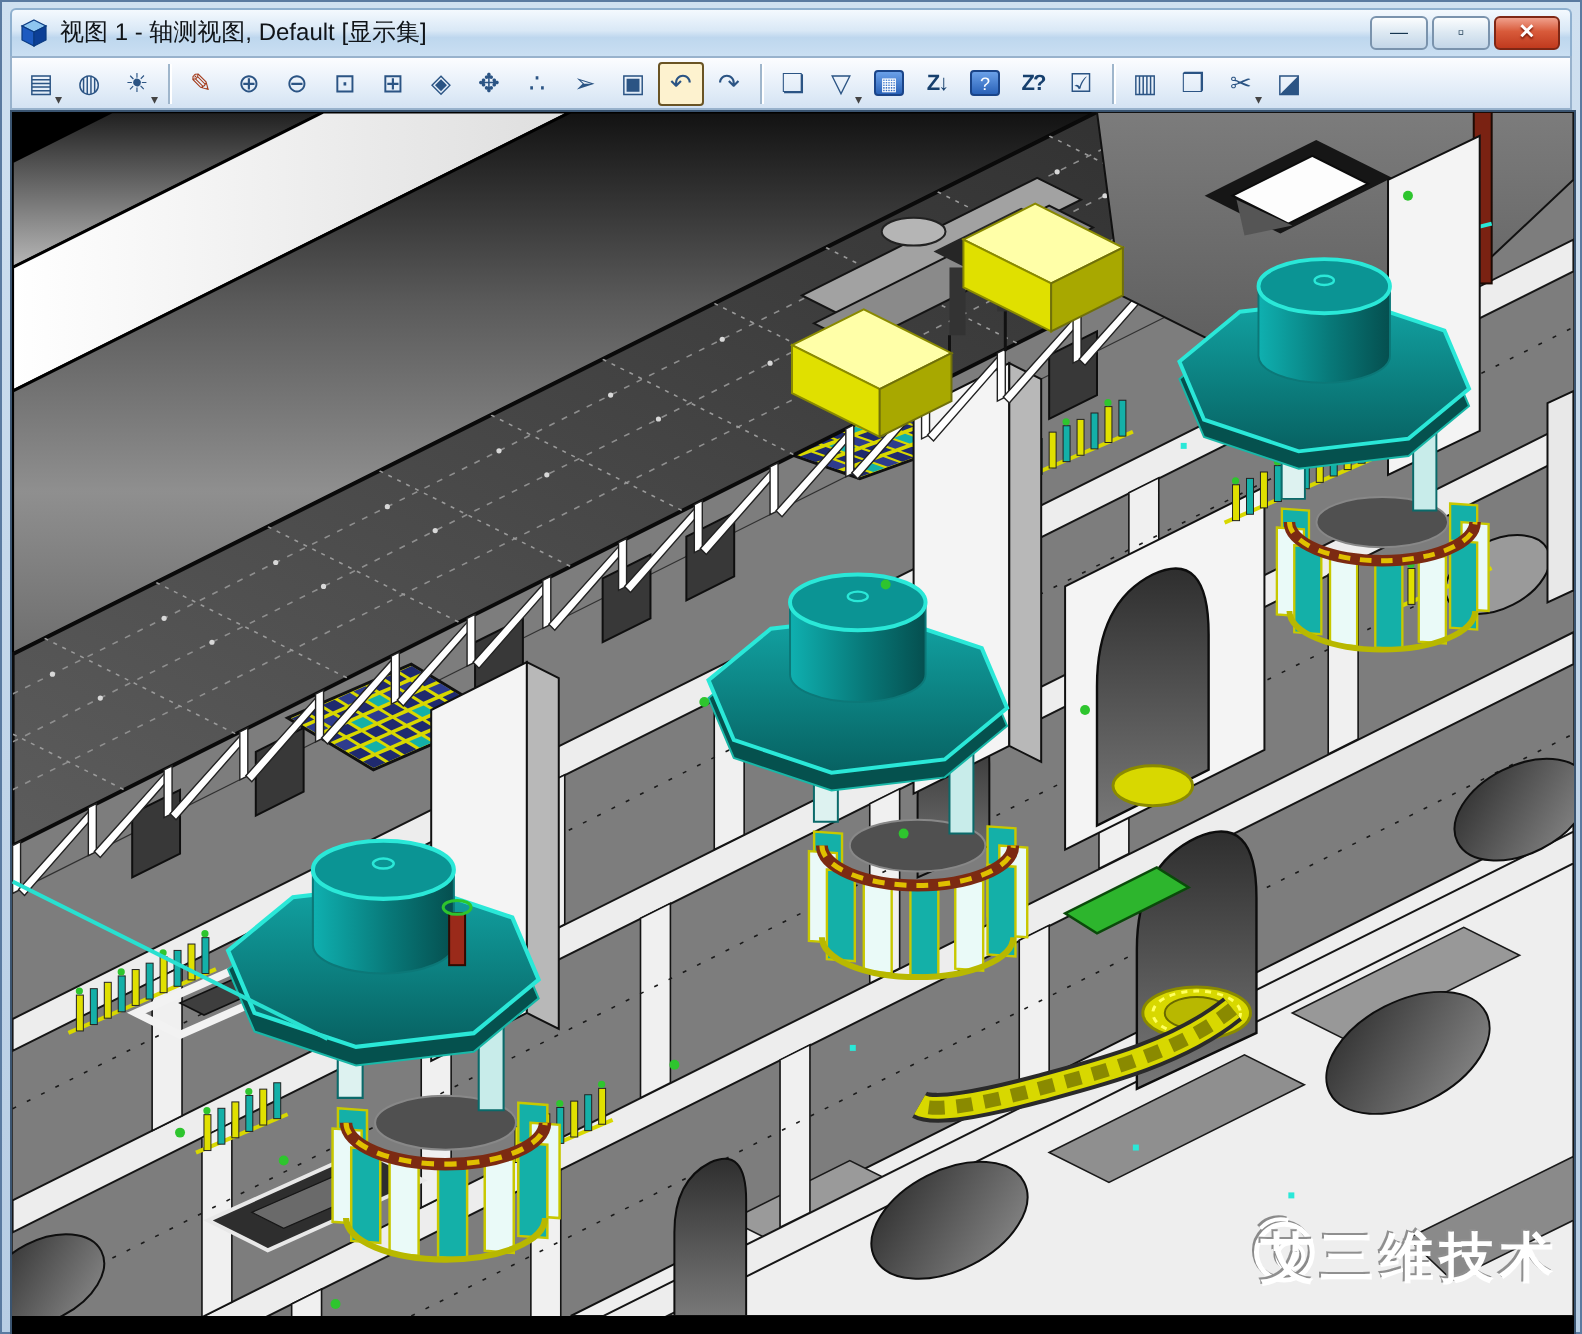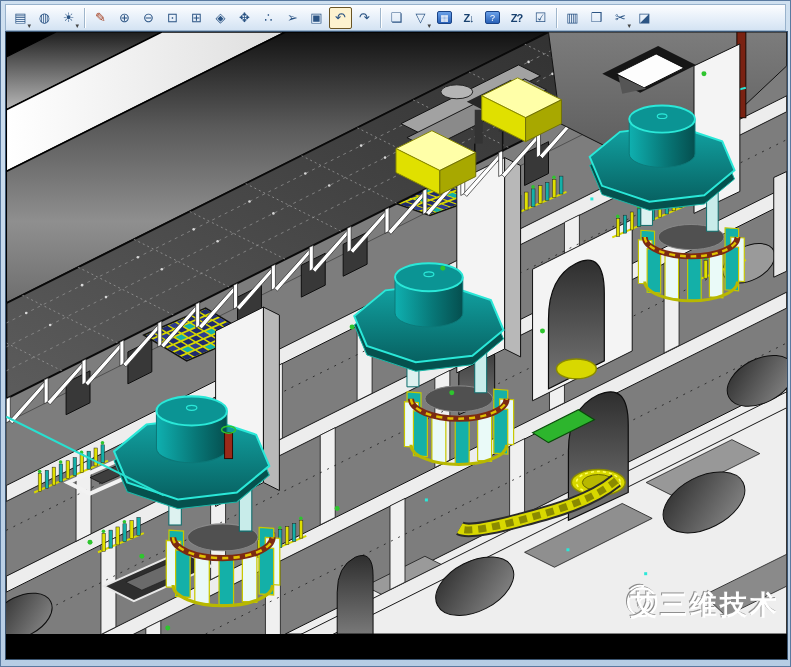--- a/index.html
+++ b/index.html
@@ -40,20 +40,35 @@
     border:1px solid #3a5470;overflow:hidden;}
   .viewport svg{display:block;}
   text.wm{font-weight:bold;letter-spacing:3px;
     font-family:"Liberation Sans",sans-serif;}
 </style>
 </head>
 <body>
 
 <div class="window">
 
+  <div class="titlebar">
+    <span style="display:flex;">
+      <svg width="16" height="16" viewBox="0 0 16 16">
+        <polygon points="8,1 14,4 8,7 2,4" fill="#8ec6f0" stroke="#0a3a80" stroke-width="0.6"></polygon>
+        <polygon points="2,4 8,7 8,14 2,11" fill="#1d5ac0" stroke="#0a3a80" stroke-width="0.6"></polygon>
+        <polygon points="8,7 14,4 14,11 8,14" fill="#0c3f96" stroke="#0a3a80" stroke-width="0.6"></polygon>
+      </svg>
+    </span>
+    <span class="title">视图 1 - 轴测视图, Default [显示集]</span>
+    <span class="winbtns">
+      <span class="wbtn">—</span>
+      <span class="wbtn">▫</span>
+      <span class="wbtn close">✕</span>
+    </span>
+  </div>
 
   <div class="toolbar">
       <button class="tbtn">
         <span class="g">▤</span>
         <span class="dd">▾</span>
       </button>
       <button class="tbtn">
         <span class="g">◍</span>
       </button>
       <button class="tbtn">

